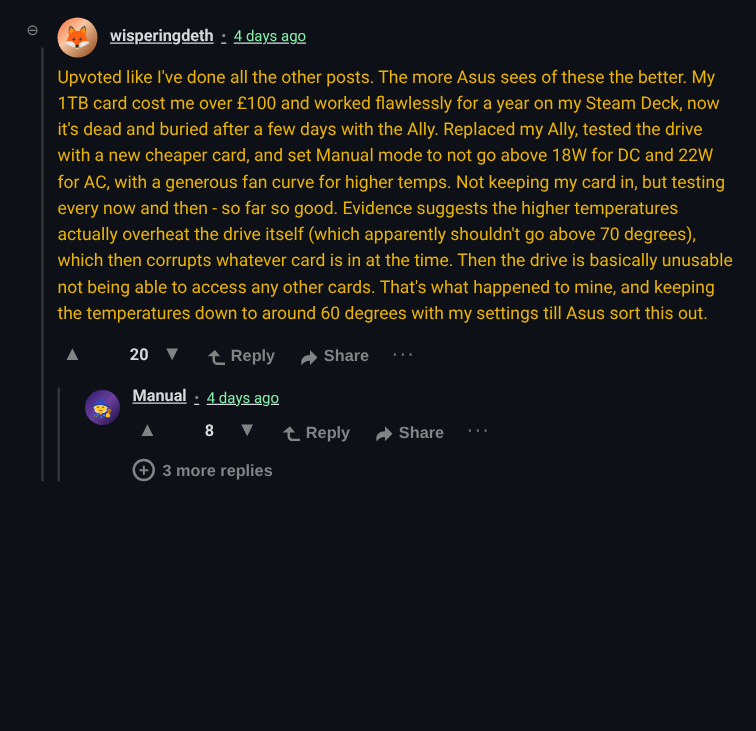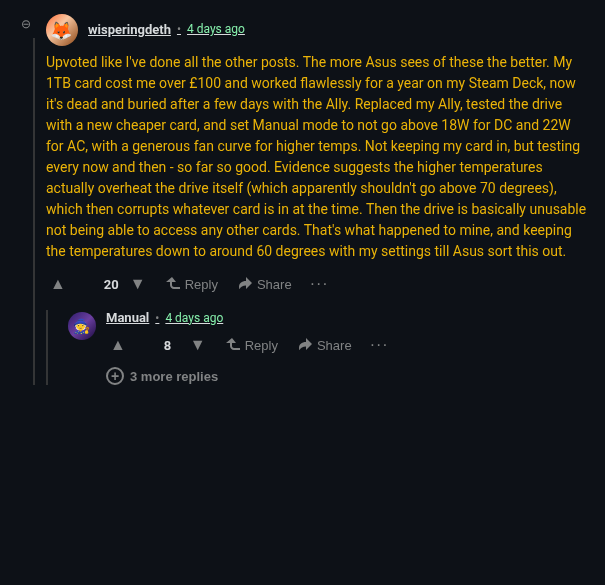--- a/index.html
+++ b/index.html
@@ -114,23 +114,23 @@
     }
 
     .action-btn {
       background: none;
       border: none;
       cursor: pointer;
       color: #818384;
       padding: 4px 8px;
       border-radius: 4px;
       font-size: 13px;
-      font-weight: 400;
-      display: flex;
-      align-items: flex-start;
+      font-weight: 700;
+      display: flex;
+      align-items: flex-end;
       gap: 5px;
     }
 
     .more-btn {
       background: none;
       border: none;
       cursor: pointer;
       color: #818384;
       padding: 4px 6px;
       border-radius: 4px;

